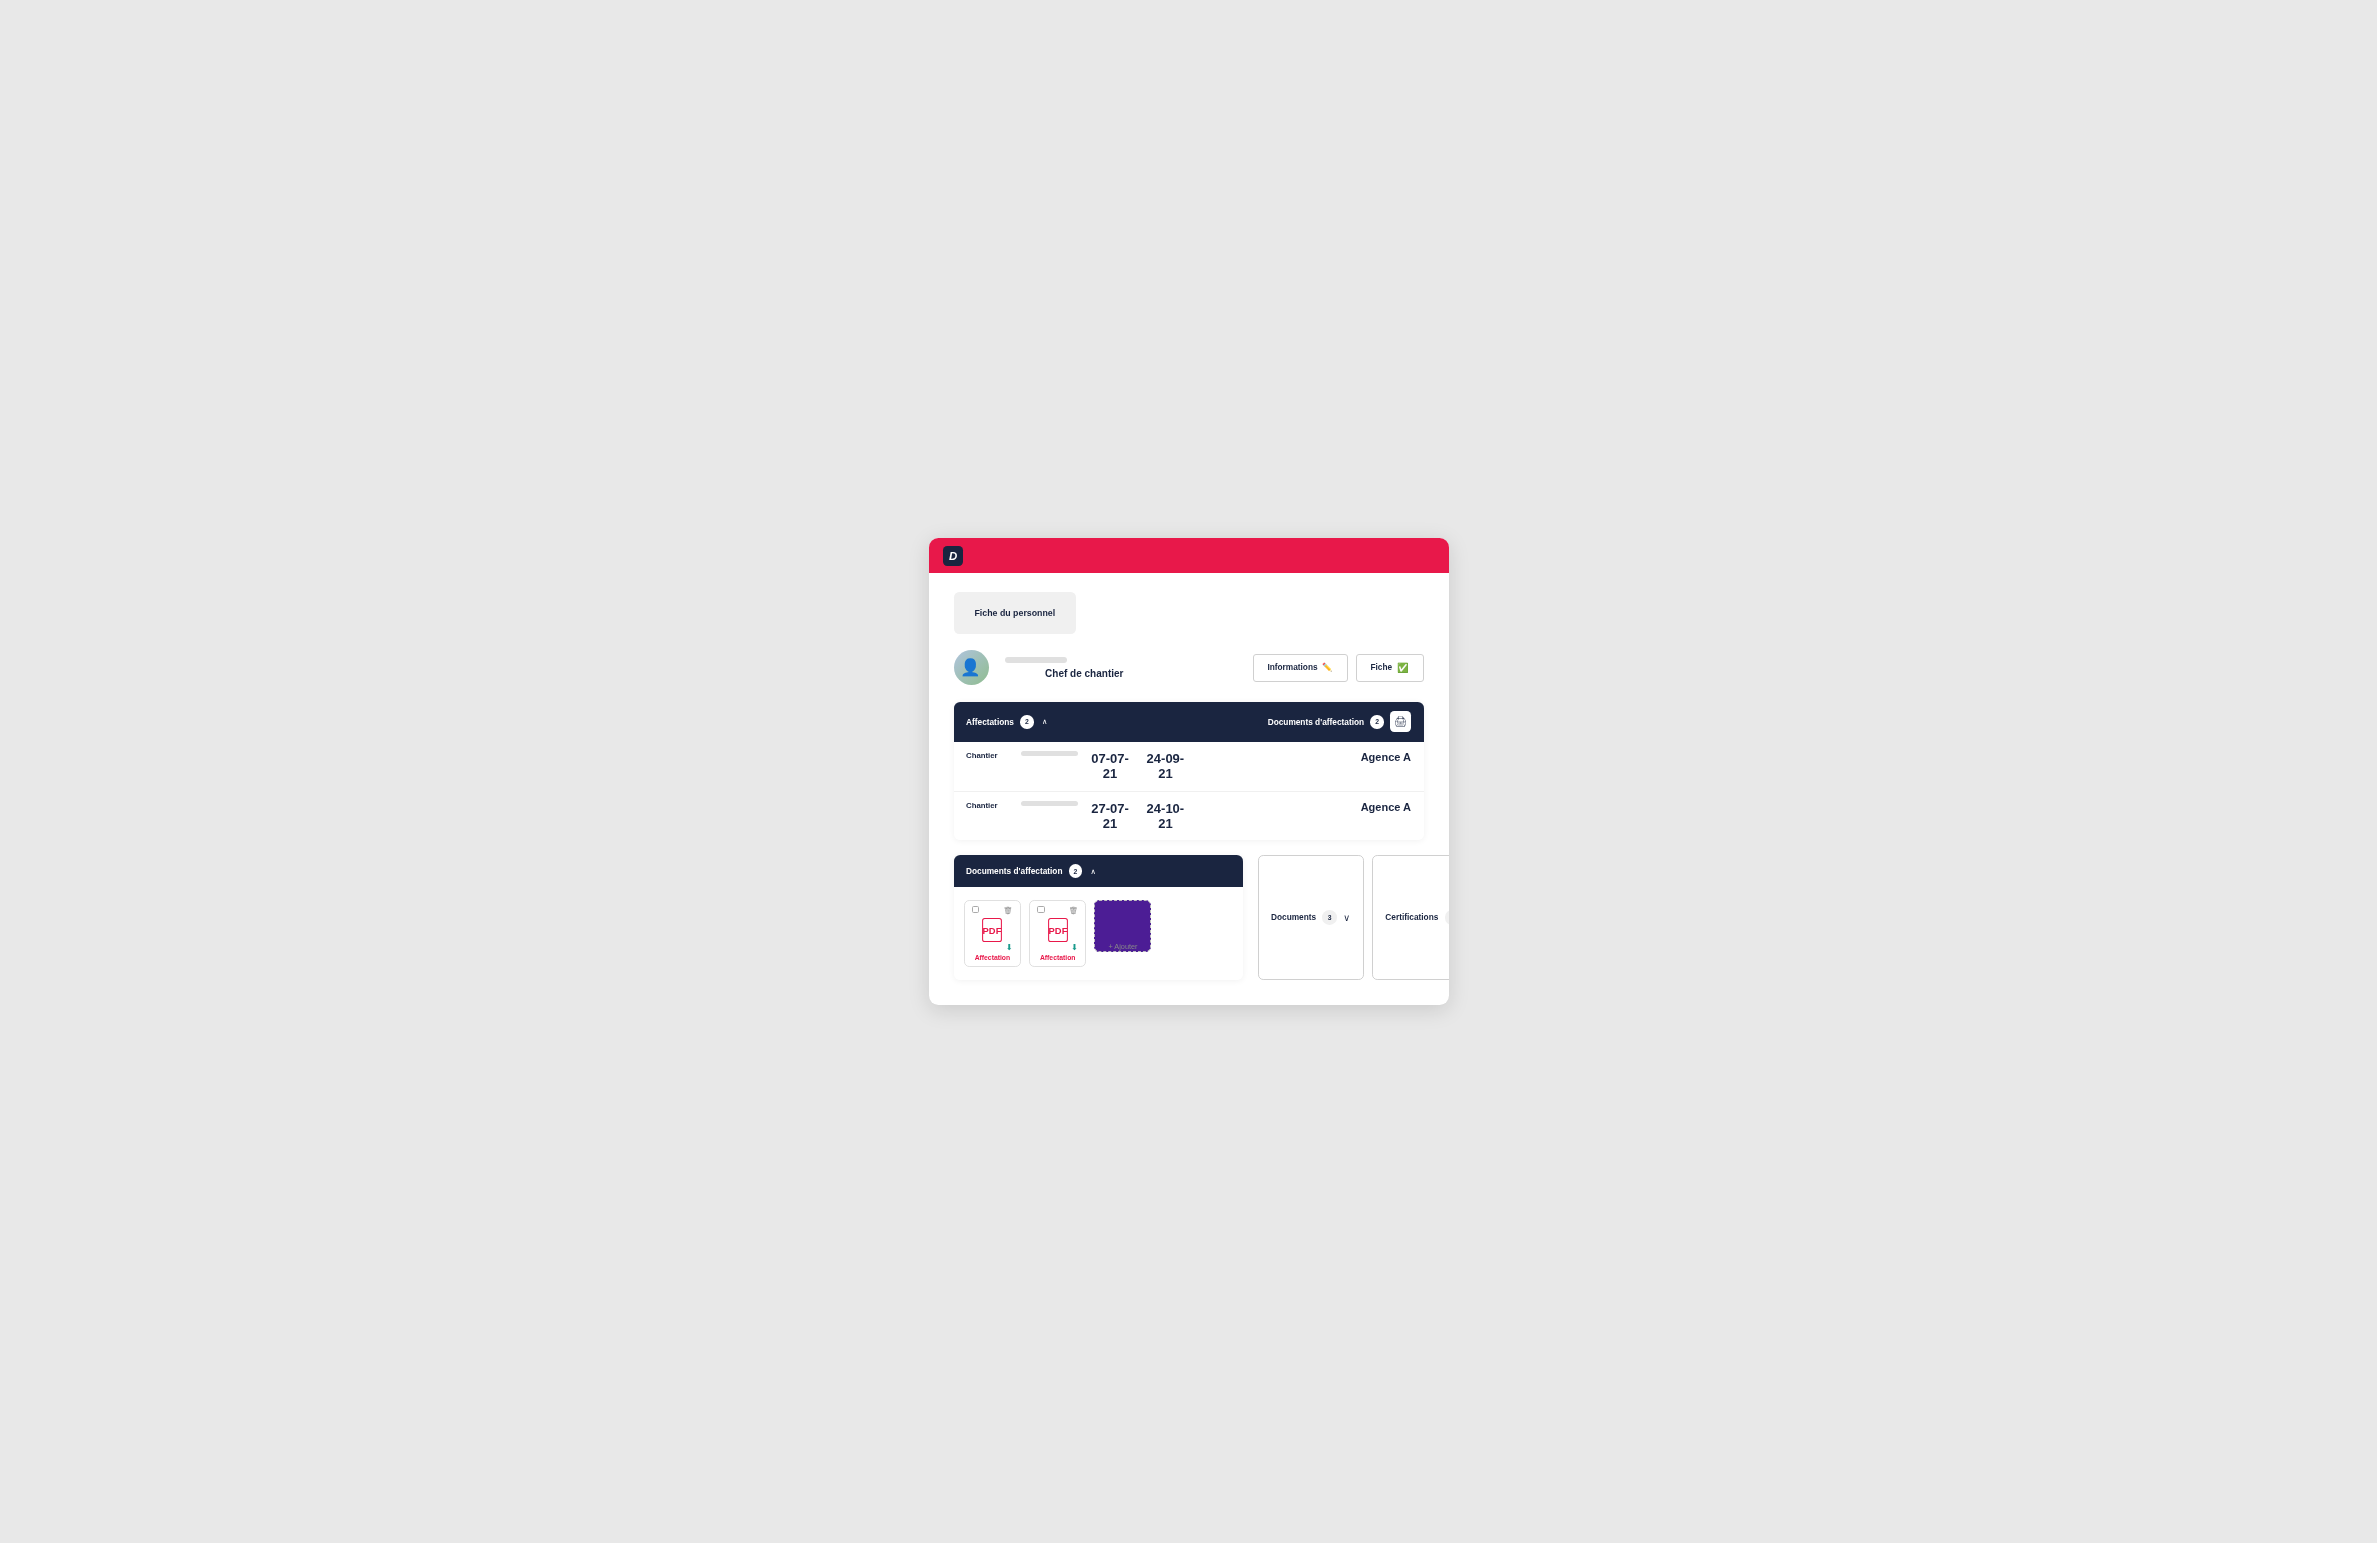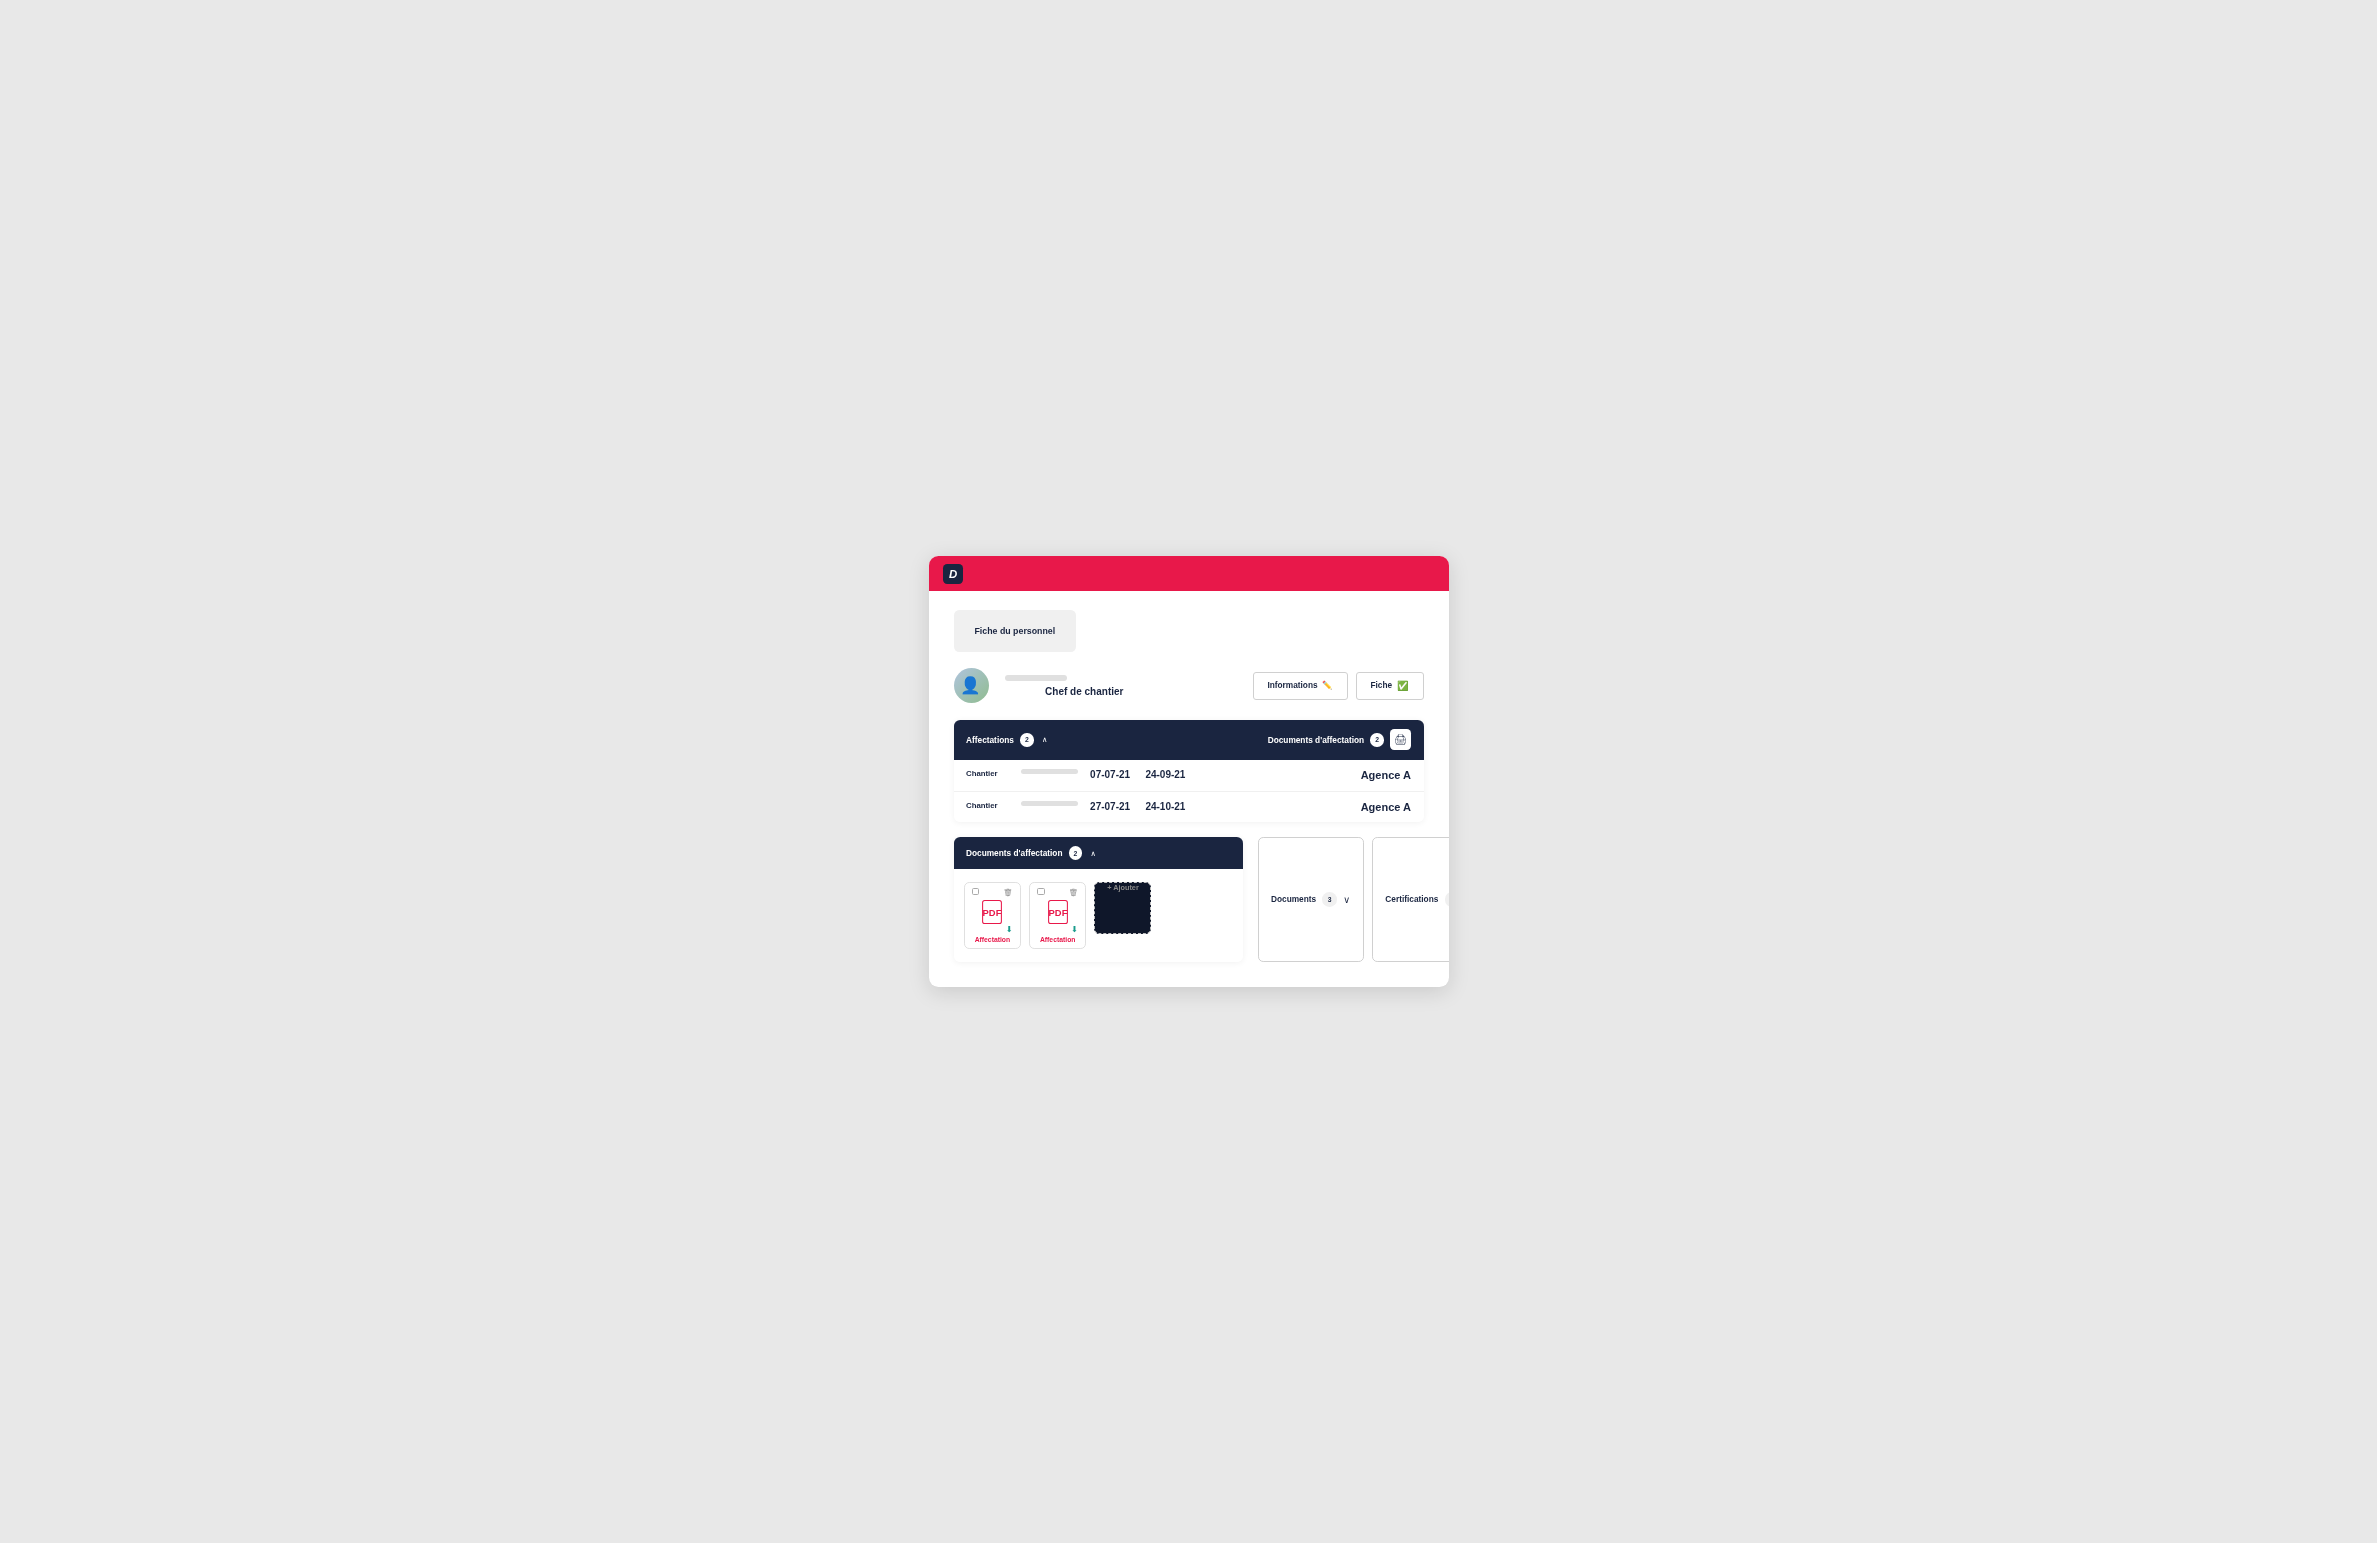--- a/index.html
+++ b/index.html
@@ -222,21 +222,21 @@
 
     .cell-bar {
       background: #e0e0e0;
       height: 5.2px;
       width: 57px;
       border-radius: 2.6px;
       flex-shrink: 0;
     }
 
     .cell-date {
-      font-size: 10px;
+      font-size: 13px;
       font-weight: 700;
       color: #1a2540;
       width: 47px;
       text-align: center;
       flex-shrink: 0;
     }
 
     .cell-agency {
       font-size: 11px;
       font-weight: 700;
@@ -312,27 +312,27 @@
       color: #e8184a;
       text-align: center;
     }
 
     .doc-add-btn {
       border: 1px dashed #c0c0c0;
       border-radius: 5.2px;
       width: 57px;
       height: 52px;
       display: flex;
-      align-items: flex-start;
+      align-items: flex-end;
       justify-content: center;
       color: #888;
       font-size: 7.3px;
-      font-weight: 700;
+      font-weight: 400;
       cursor: pointer;
-      background: #0f172a;
+      background: #4c1d95;
     }
 
     .right-cards {
       display: flex;
       gap: 8.3px;
       width: 166px;
       flex-shrink: 0;
     }
 
     .right-card {

